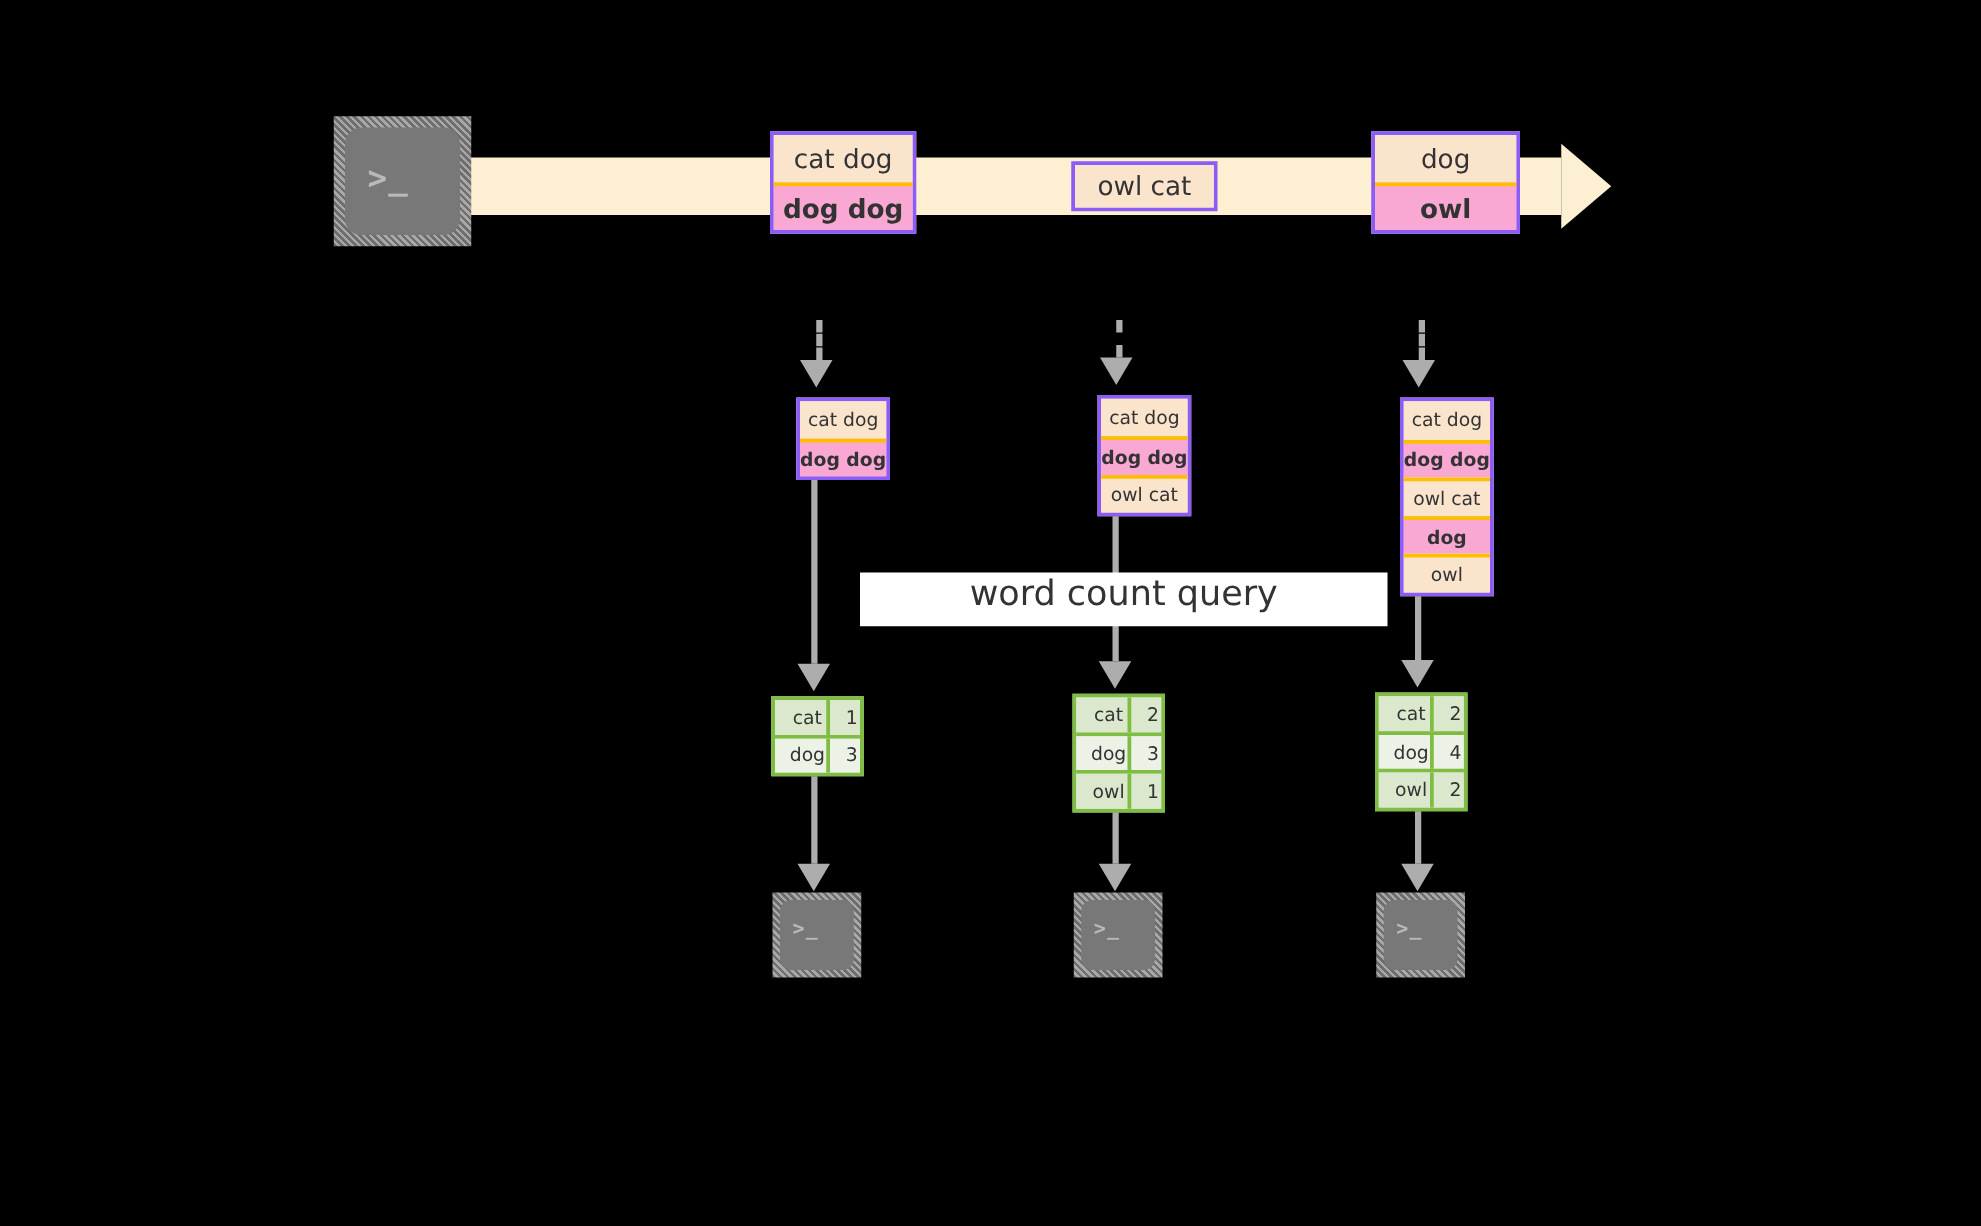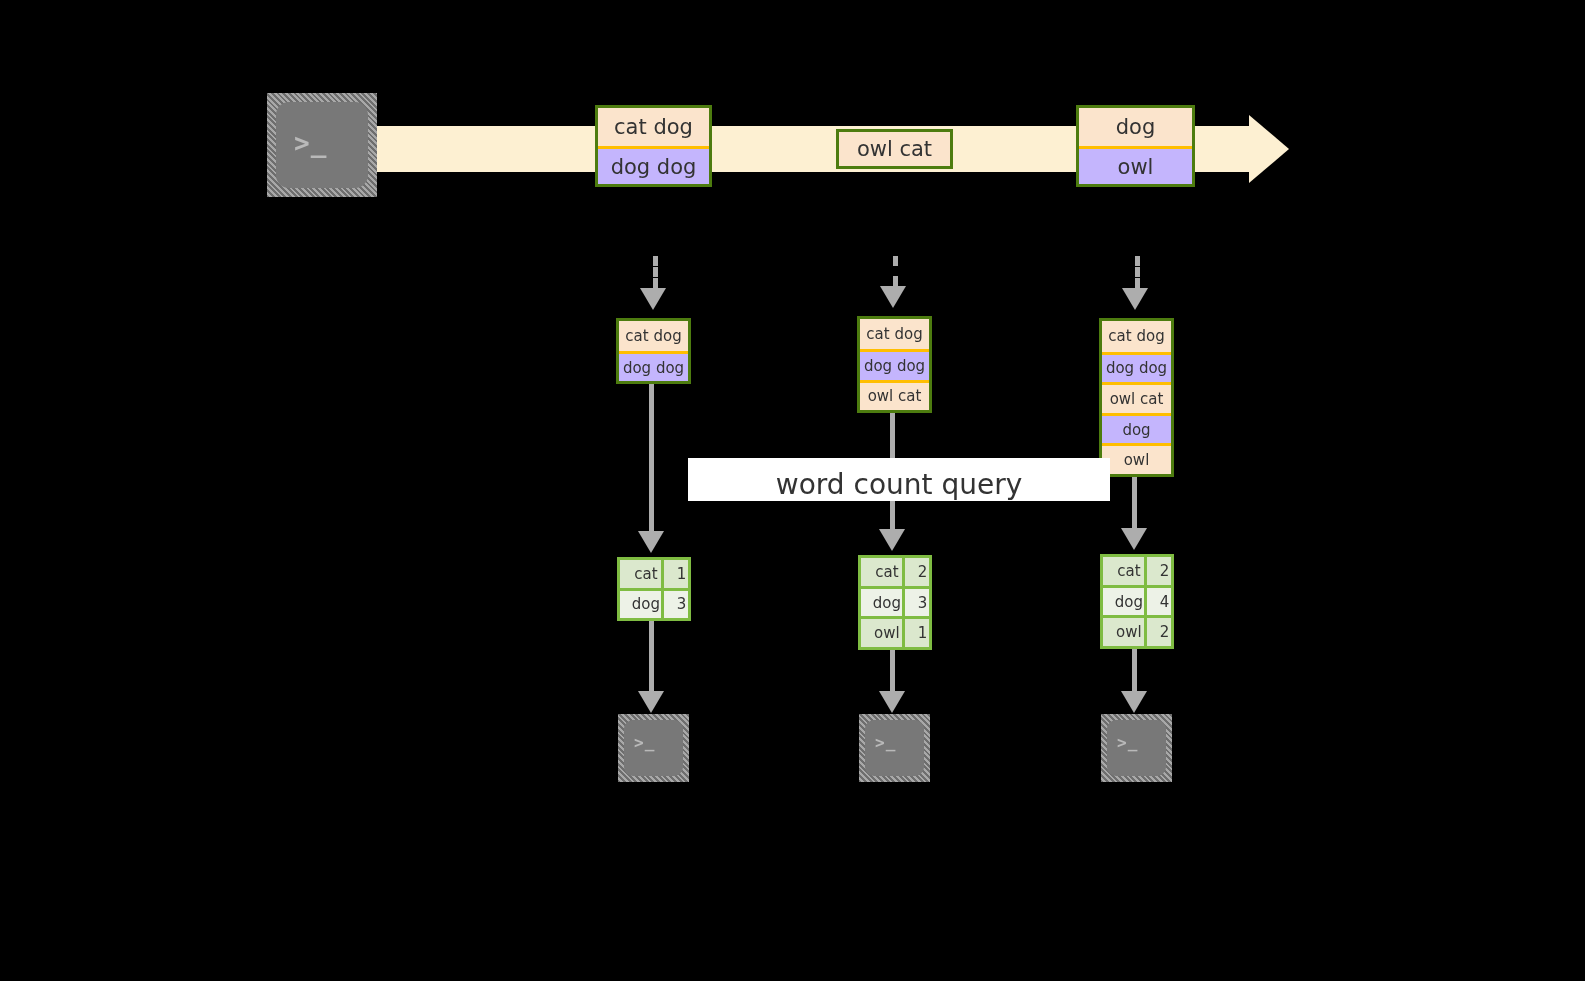--- a/index.html
+++ b/index.html
@@ -60,34 +60,35 @@
     font-family: "DejaVu Sans Mono", "Liberation Mono", monospace;
     font-weight: bold;
     line-height: 1;
     letter-spacing: 1px;
   }
 
   
   .recbox {
     position: absolute;
     box-sizing: border-box;
-    border: 3px solid #4d7c0f;
+    border: 3px solid #8b5cf6;
     background: #FBE4CC;
+    margin-left: 21px;
   }
   .recbox .cell {
     box-sizing: border-box;
     display: flex;
     align-items: center;
     justify-content: center;
     color: #333333;
     white-space: nowrap;
     overflow: hidden;
   }
   .recbox .cell.shade-a { background: #FBE4CC; }
-  .recbox .cell.shade-b { background: #c4b5fd; }
+  .recbox .cell.shade-b { background: #f9a8d4; font-weight: bold; }
   .recbox .cell + .cell { border-top: 3px solid #FFBE00; }
 
   
   .restable {
     position: absolute;
     box-sizing: border-box;
     border: 3px solid #7FBC42;
     background: #DCE8CE;
     display: flex;
     flex-direction: column;
@@ -134,21 +135,21 @@
     border-left: 13px solid transparent;
     border-right: 13px solid transparent;
     border-top: 22px solid #ADADAD;
   }
 
   
   .query-banner {
     position: absolute;
     background: #FFFFFF;
     display: flex;
-    align-items: flex-end;
+    align-items: flex-start;
     justify-content: center;
     color: #333333;
     white-space: nowrap;
   }
 </style>
 </head>
 <body>
 
 <div id="stage">
 

